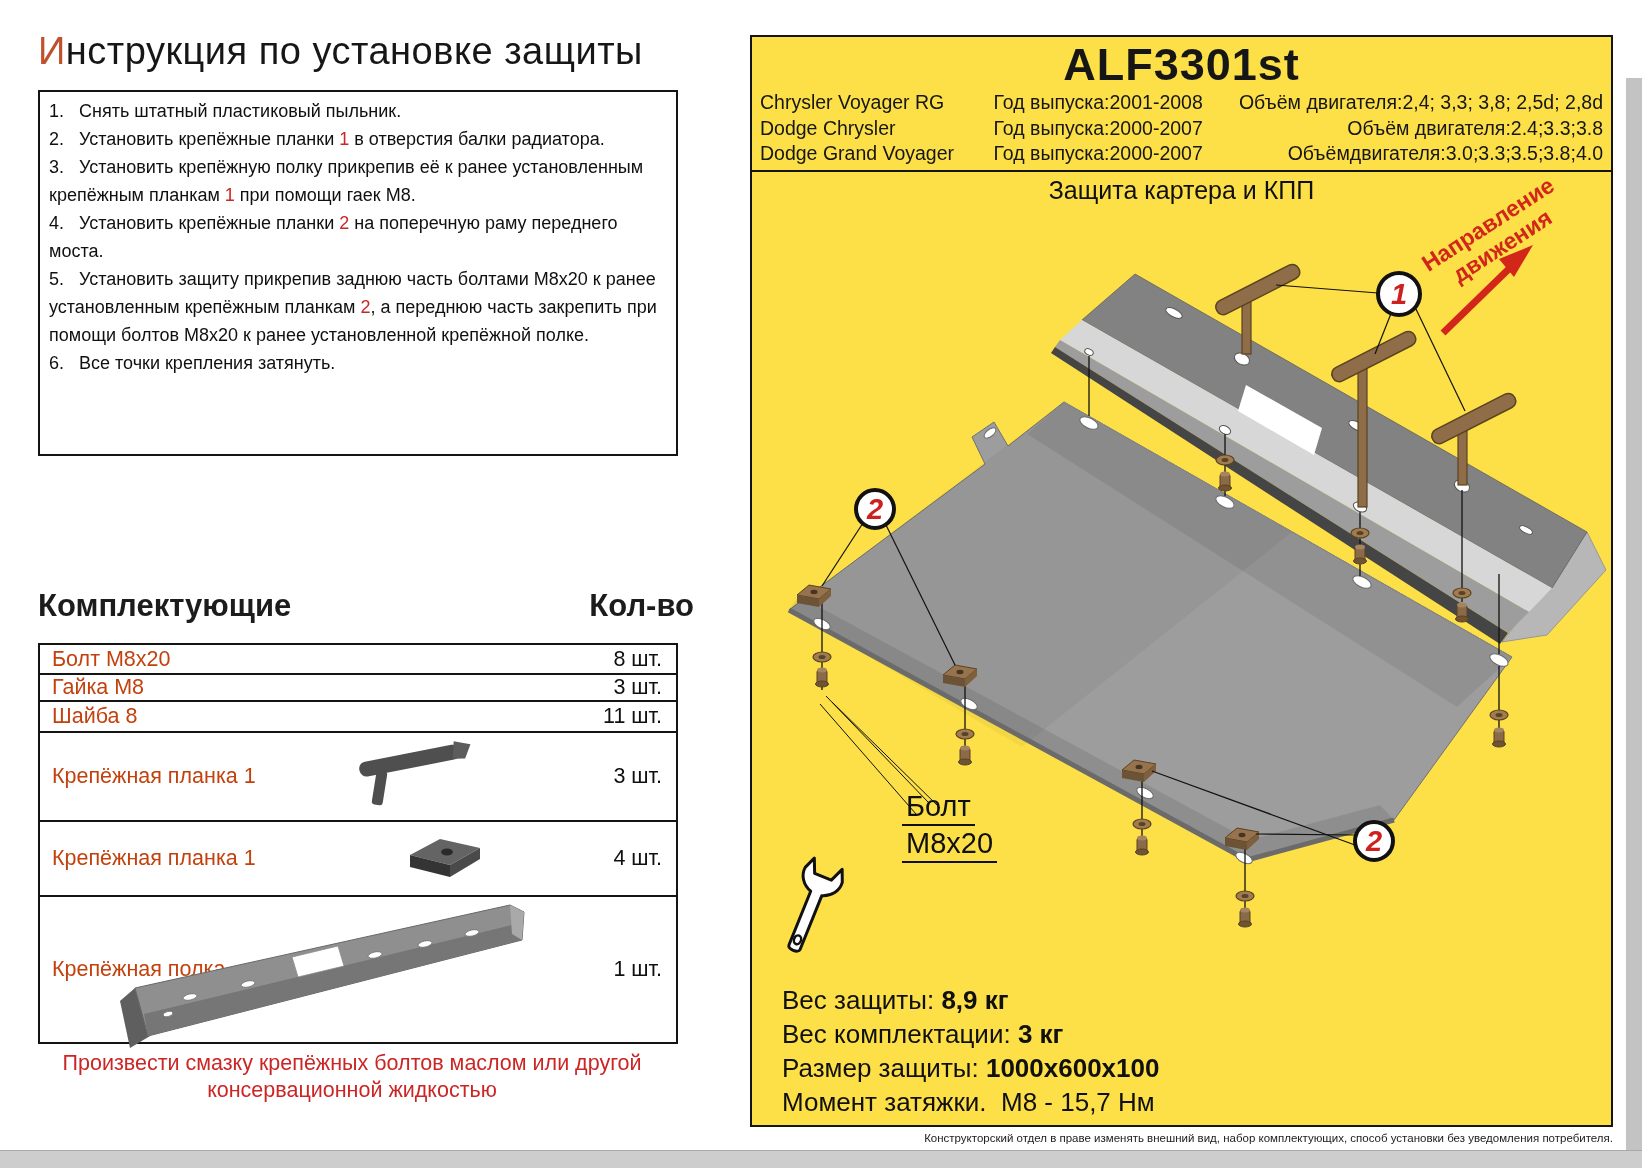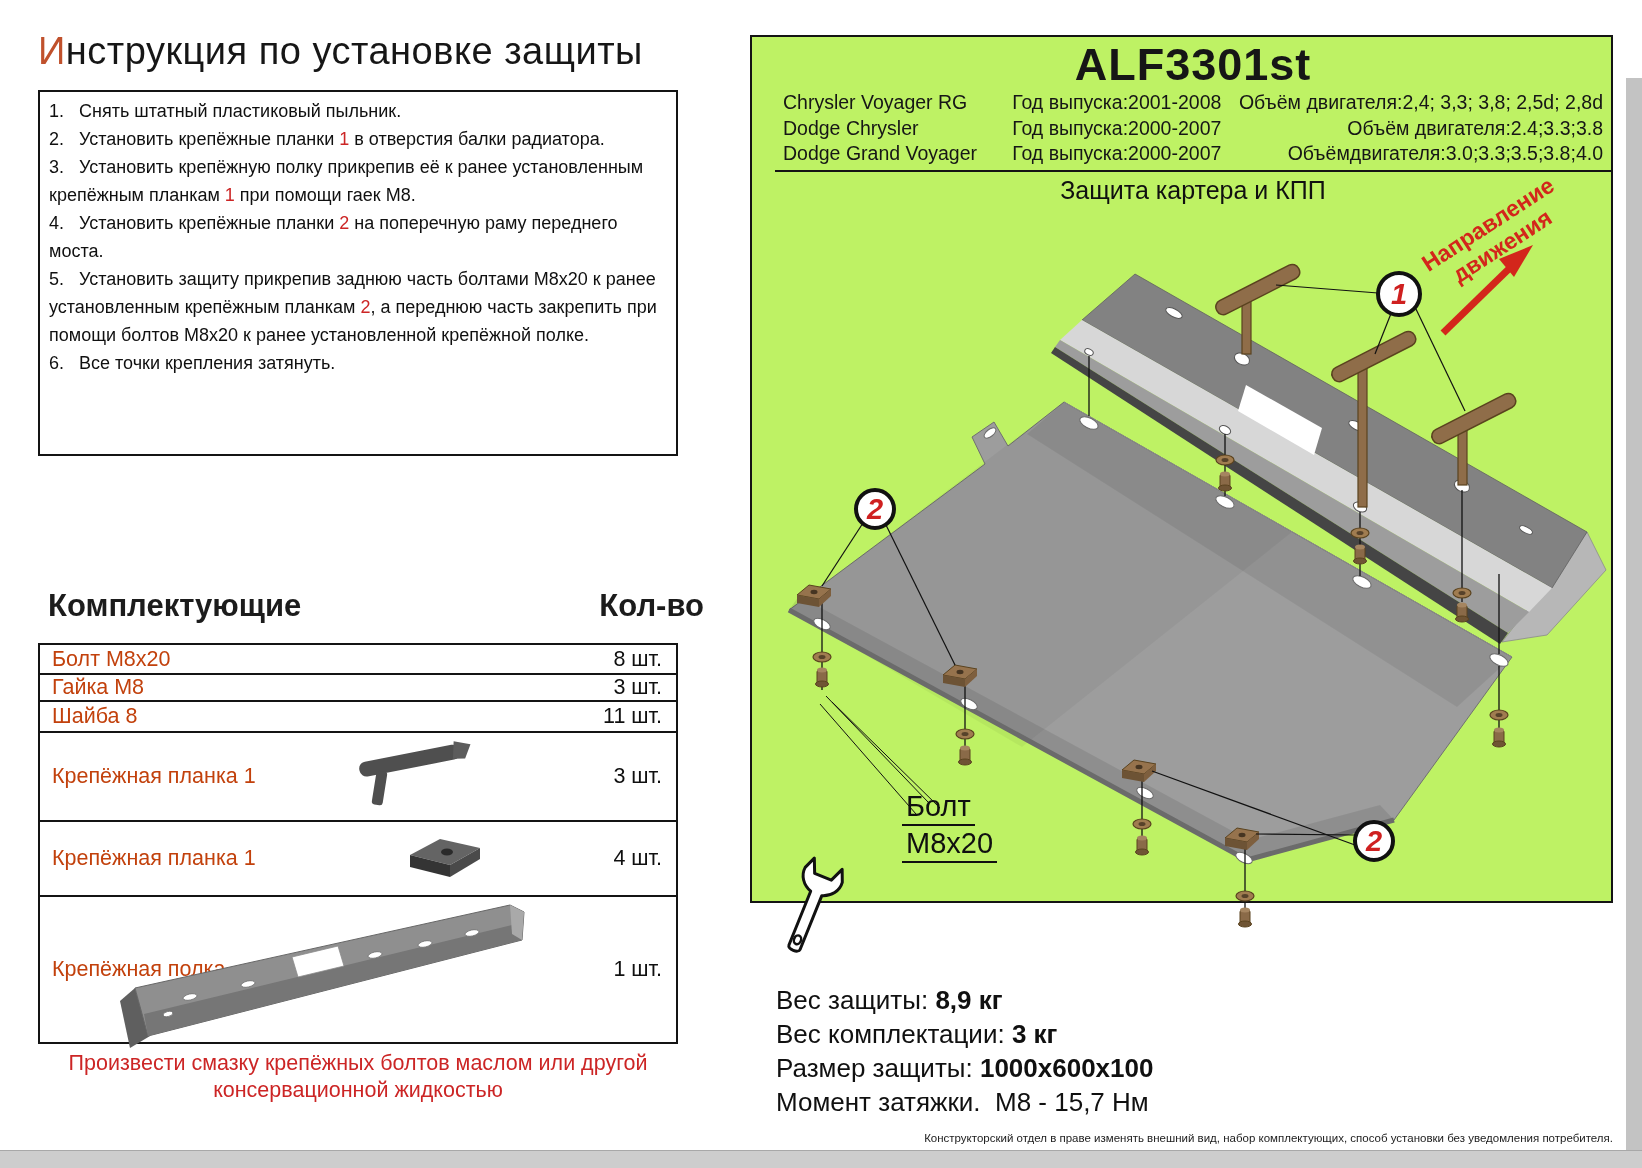--- a/index.html
+++ b/index.html
@@ -9,53 +9,53 @@
   }
   
   .doc-title{position:absolute;left:38px;top:30px;width:648px;font-size:38px;letter-spacing:.5px;white-space:nowrap;}
   .doc-title .cap{color:#c0512c;}
   .instr-box{
     position:absolute;left:38px;top:90px;width:640px;height:366px;box-sizing:border-box;
     border:2px solid #141414;padding:5px 9px;overflow:hidden;
   }
   .instr-line{font-size:18px;line-height:28px;white-space:pre-wrap;color:#101010;}
   .instr-line .red{color:#cc2525;}
-  .parts-head{position:absolute;left:48px;top:588px;width:656px;display:flex;justify-content:space-between;
+  .parts-head{position:absolute;left:38px;top:588px;width:656px;display:flex;justify-content:space-between;
     font-size:31px;font-weight:bold;color:#1c1c1c;}
   .parts-table{position:absolute;left:38px;top:643px;width:640px;box-sizing:border-box;border:2px solid #141414;}
   .p-row{position:relative;display:flex;align-items:center;border-top:2px solid #141414;}
   .p-row:first-child{border-top:none;}
   .p-name{font-size:21.5px;padding-left:12px;color:#c2410c;flex:1;}
   .p-qty{font-size:21.5px;padding-right:14px;color:#101010;}
   .p-img{position:absolute;top:0;left:0;width:100%;height:100%;pointer-events:none;}
   .p-img svg{position:absolute;}
   .h28{height:28px;} .h25{height:25px;} .h29{height:29px;} .h87{height:87px;} .h73{height:73px;} .h145{height:145px;}
-  .grease-note{position:absolute;left:38px;top:1050px;width:640px;text-align:center;
+  .grease-note{position:absolute;left:32px;top:1050px;width:640px;text-align:center;
     font-size:21.5px;line-height:27px;color:#cc2525;}
   
-  .panel{position:absolute;left:750px;top:35px;width:863px;height:868px;box-sizing:border-box;
-    border:2px solid #141414;background:#bef264;padding-left:23px;}
+  .panel{position:absolute;left:750px;top:35px;width:863px;height:1092px;box-sizing:border-box;
+    border:2px solid #141414;background:#fde047;}
   .panel-code{ text-align:center;font-size:45px;font-weight:700;letter-spacing:1px;line-height:1;padding-top:5px;}
   .veh-rows{padding:3px 8px 0 8px;}
   .veh-row{display:flex;align-items:baseline;font-size:19.5px;line-height:25.5px;white-space:nowrap;}
   .veh-name{width:218px;}
   .veh-years{flex:1;text-align:center;}
   .veh-engine{flex:1.6;text-align:right;}
   .panel-divider{border-top:2px solid #141414;margin-top:3px;}
   .drawing-title{text-align:center;font-size:25px;margin-top:4px;color:#101010;}
   .diagram{position:absolute;left:0px;top:180px;width:863px;height:770px;}
   .direction-label{
     position:absolute;left:648px;top:172px;width:190px;text-align:center;
     transform:rotate(-33deg);transform-origin:50% 50%;
     color:#d3261b;font-size:23px;font-weight:700;line-height:26px;
   }
   .bolt-label{position:absolute;left:150px;top:752px;width:150px;text-align:left;color:#101010;}
   .bolt-label .ul{display:inline-block;font-size:29px;line-height:34px;border-bottom:2px solid #101010;padding:0 4px 1px 4px;}
   .wrench{position:absolute;left:22px;top:818px;width:90px;height:132px;}
-  .specs{position:absolute;left:24px;top:946px;width:600px;}
+  .specs{position:absolute;left:30px;top:946px;width:600px;}
   .spec-line{font-size:26px;line-height:34px;color:#101010;white-space:pre;}
   .spec-line .b{font-weight:bold;}
   .panel-footer{position:absolute;left:613px;top:1132px;width:1000px;transform:translateX(-100%);
     text-align:right;font-size:11.5px;color:#1b1b1b;white-space:nowrap;}
   
   .edge-right{position:absolute;left:1626px;top:78px;width:16px;height:1090px;background:#c3c3c3;}
   .edge-bottom{position:absolute;left:0;top:1150px;width:1642px;height:18px;background:#cdcdcd;border-top:1px solid #a8a8a8;}
 </style>
 </head>
 <body>

